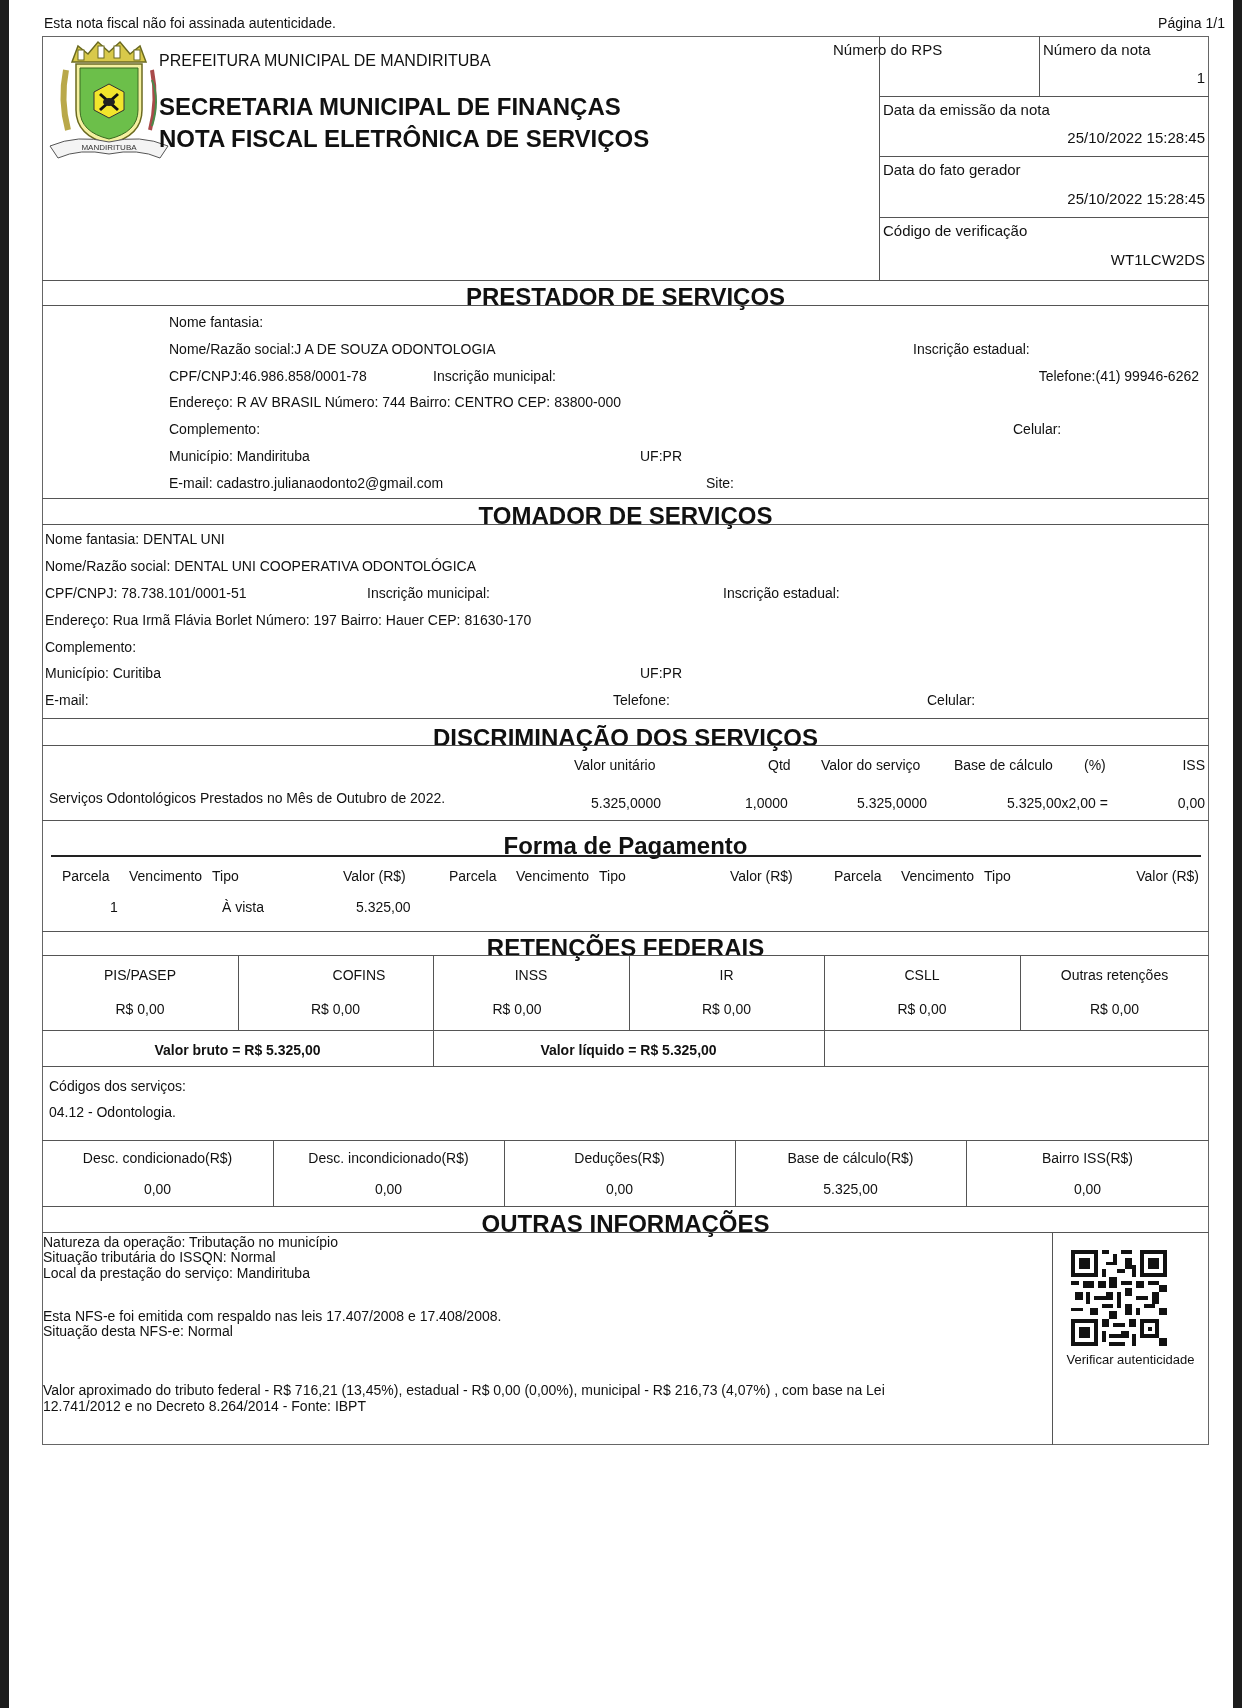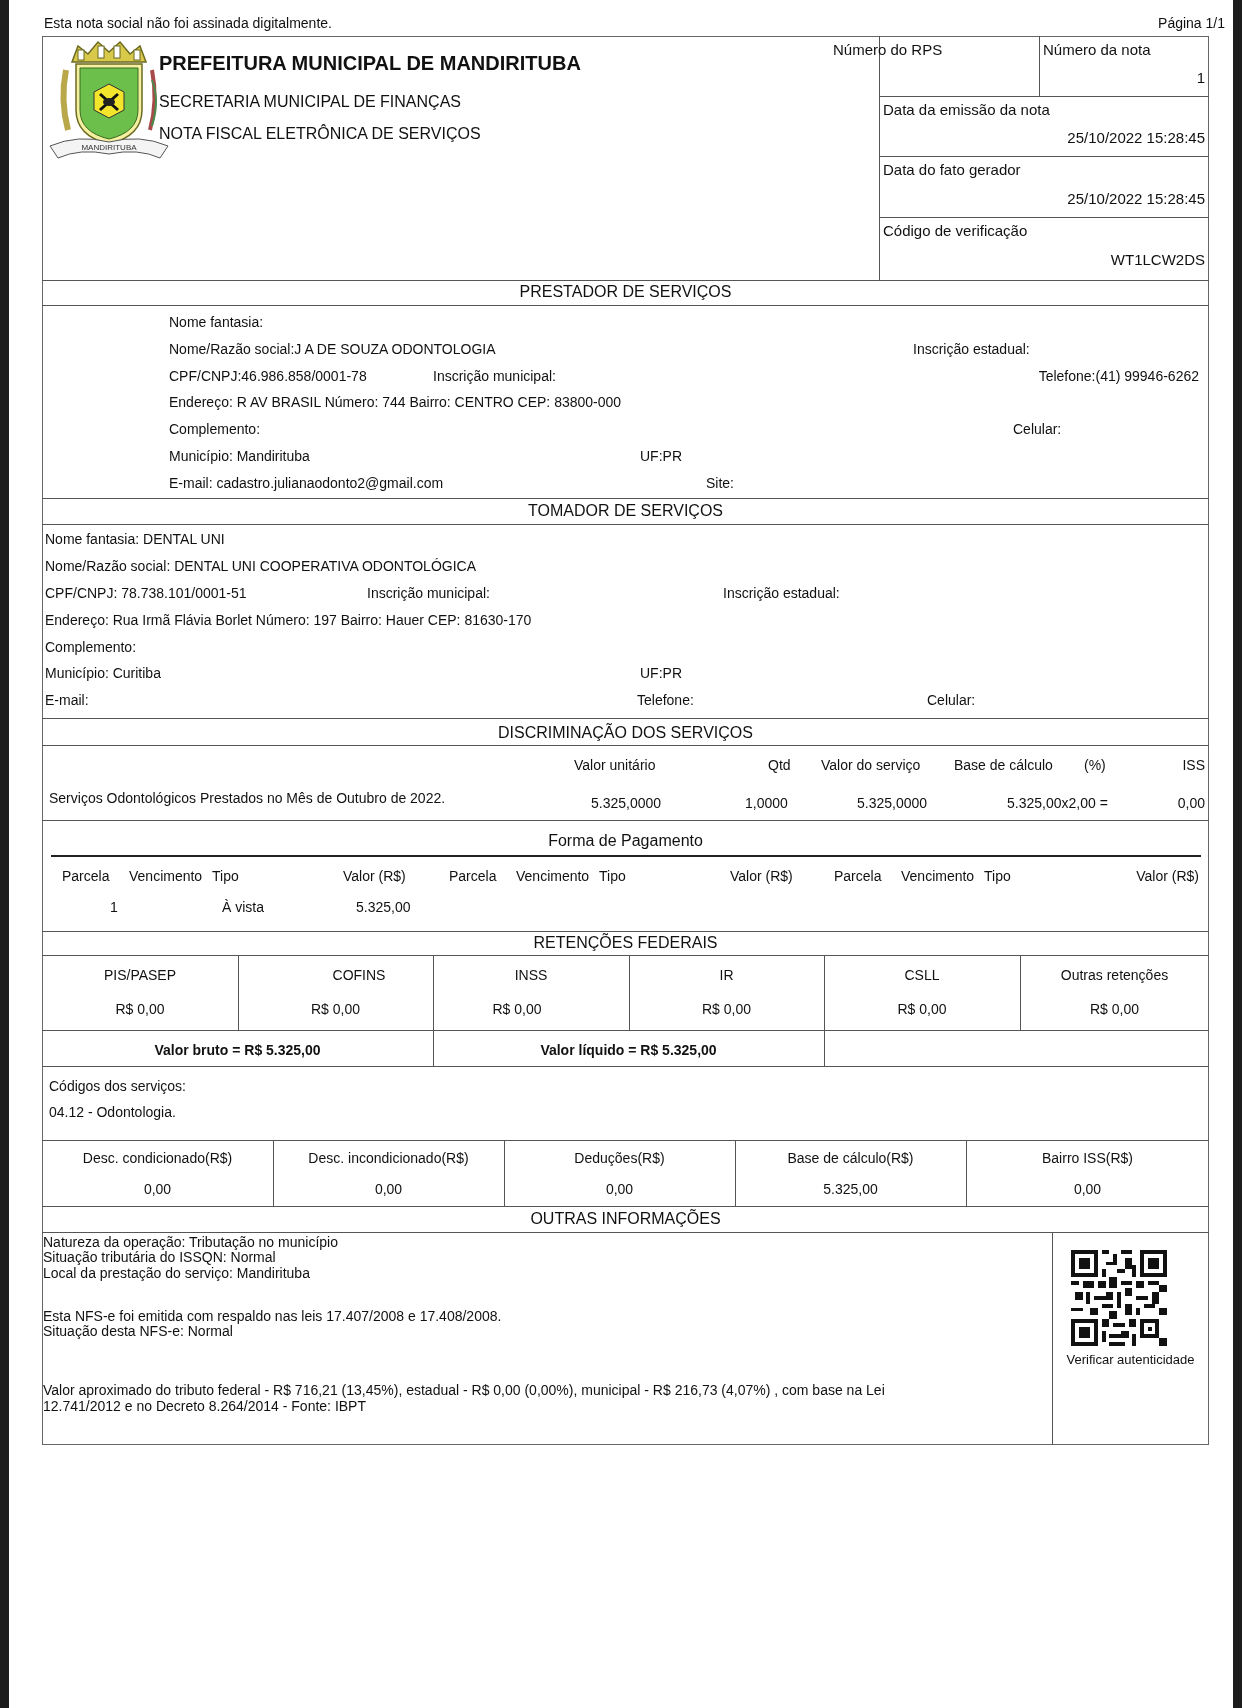--- a/index.html
+++ b/index.html
@@ -3,36 +3,36 @@
 <meta charset="utf-8">
 <style>
   * { box-sizing: border-box; margin: 0; padding: 0; }
   html, body { width: 1242px; height: 1708px; background: #1c1c1c; }
   body { position: relative; font-family: "Liberation Sans", "DejaVu Sans", sans-serif; color: #111; }
   .page { position: absolute; left: 9px; top: 0; width: 1224px; height: 1708px; background: #fff; }
   .abs { position: absolute; white-space: nowrap; }
   .f15 { font-size: 15px; }
   .f14 { font-size: 14px; }
   .f13 { font-size: 13px; }
-  .f20 { font-size: 20px; font-weight: bold; }
-  .f18 { font-size: 16px; }
+  .f20 { font-size: 16px; }
+  .f18 { font-size: 24px; font-weight: bold; }
   .box { position: absolute; border: 1px solid #555; }
   .hl { position: absolute; height: 0; border-top: 1px solid #555; }
   .vl { position: absolute; width: 0; border-left: 1px solid #555; }
   .bold { font-weight: bold; }
   .center { text-align: center; }
   .logo { position: absolute; left: 39px; top: 40px; width: 122px; height: 125px; }
   .qr { position: absolute; }
 </style>
 </head>
 <body>
 
 <div class="page">
 
-  <div class="abs f14" style="left:35px;top:15px;">Esta nota social não foi assinada digitalmente.</div>
+  <div class="abs f14" style="left:35px;top:15px;">Esta nota fiscal não foi assinada autenticidade.</div>
   <div class="abs f14" style="right:8px;top:15px;">Página 1/1</div>
 
   <div class="box" style="left:33px;top:36px;width:1167px;height:1409px;border-color:#666;"></div>
 
   <svg class="logo" viewBox="0 0 122 125">
     <path d="M24 22 L30 6 L40 14 L50 2 L61 12 L72 2 L82 14 L92 6 L98 22 Z" fill="#d8c94a" stroke="#6b6a20" stroke-width="1.5"></path>
     <rect x="30" y="10" width="6" height="10" fill="#fff" stroke="#6b6a20"></rect>
     <rect x="50" y="6" width="6" height="12" fill="#fff" stroke="#6b6a20"></rect>
     <rect x="66" y="6" width="6" height="12" fill="#fff" stroke="#6b6a20"></rect>
     <rect x="86" y="10" width="6" height="10" fill="#fff" stroke="#6b6a20"></rect>
@@ -94,21 +94,21 @@
   <div class="abs f14" style="left:36px;top:531px;">Nome fantasia: DENTAL UNI</div>
   <div class="abs f14" style="left:36px;top:558px;">Nome/Razão social:  DENTAL UNI COOPERATIVA ODONTOLÓGICA</div>
   <div class="abs f14" style="left:36px;top:585px;">CPF/CNPJ: 78.738.101/0001-51</div>
   <div class="abs f14" style="left:358px;top:585px;">Inscrição municipal:</div>
   <div class="abs f14" style="left:714px;top:585px;">Inscrição estadual:</div>
   <div class="abs f14" style="left:36px;top:612px;">Endereço: Rua Irmã Flávia Borlet Número: 197 Bairro: Hauer CEP: 81630-170</div>
   <div class="abs f14" style="left:36px;top:639px;">Complemento:</div>
   <div class="abs f14" style="left:36px;top:665px;">Município:  Curitiba</div>
   <div class="abs f14" style="left:631px;top:665px;">UF:PR</div>
   <div class="abs f14" style="left:36px;top:692px;">E-mail:</div>
-  <div class="abs f14" style="left:628px;top:692px;">Telefone:</div>
+  <div class="abs f14" style="left:604px;top:692px;">Telefone:</div>
   <div class="abs f14" style="left:918px;top:692px;">Celular:</div>
 
   <div class="hl" style="left:33px;top:718px;width:1167px;"></div>
   <div class="abs f18 center" style="left:33px;width:1167px;top:724px;">DISCRIMINAÇÃO DOS SERVIÇOS</div>
   <div class="hl" style="left:33px;top:745px;width:1167px;"></div>
 
   <div class="abs f14" style="left:565px;top:757px;text-align:center;">Valor unitário</div>
   <div class="abs f14" style="left:759px;top:757px;">Qtd</div>
   <div class="abs f14" style="left:812px;top:757px;">Valor do serviço</div>
   <div class="abs f14" style="left:945px;top:757px;">Base de cálculo</div>

